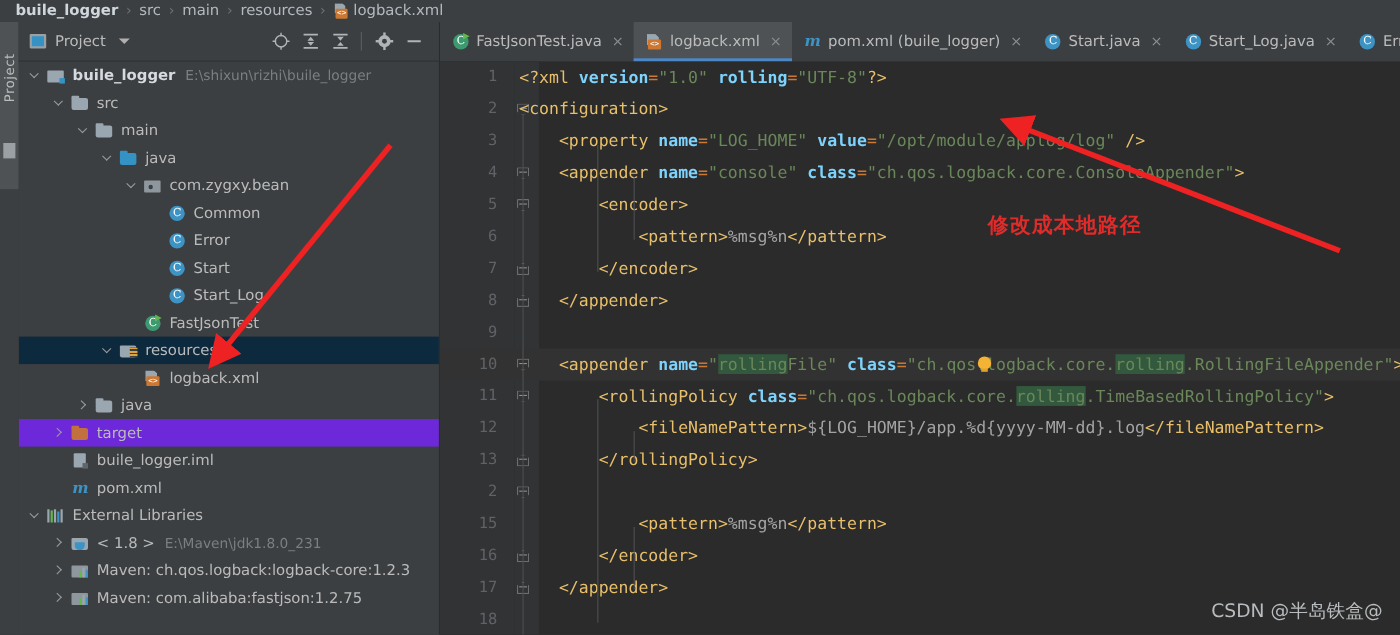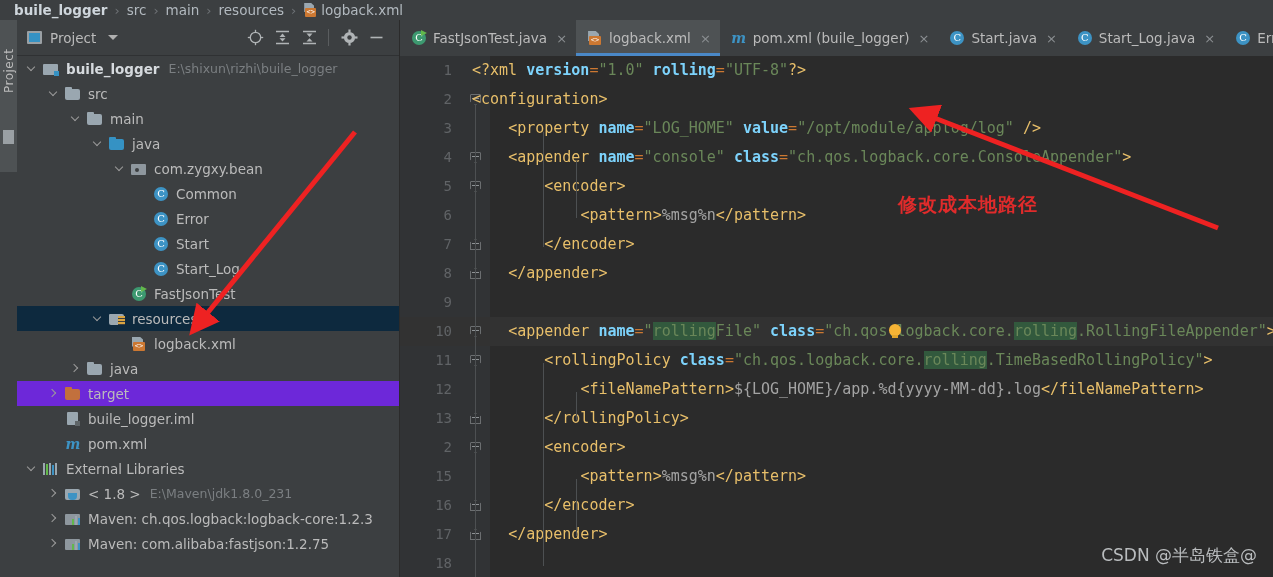--- a/index.html
+++ b/index.html
@@ -577,21 +577,21 @@
           <div class="cline"><span class="ln">4</span><span class="fold open"><span class="box"></span><span class="minus"></span></span><span class="ctext">    <span class="tag">&lt;appender</span> <span class="attr">name</span><span class="punct">=</span><span class="str">"console"</span> <span class="attr">class</span><span class="punct">=</span><span class="str">"ch.qos.logback.core.ConsoleAppender"</span><span class="tag">&gt;</span></span></div>
           <div class="cline"><span class="ln">5</span><span class="fold open"><span class="box"></span><span class="minus"></span></span><span class="ctext">        <span class="tag">&lt;encoder</span><span class="tag">&gt;</span></span></div>
           <div class="cline"><span class="ln">6</span><span class="ctext">            <span class="tag">&lt;pattern</span><span class="tag">&gt;</span><span class="txt">%msg%n</span><span class="tag">&lt;/pattern&gt;</span></span></div>
           <div class="cline"><span class="ln">7</span><span class="fold close"><span class="box"></span><span class="minus"></span></span><span class="ctext">        <span class="tag">&lt;/encoder</span><span class="tag">&gt;</span></span></div>
           <div class="cline"><span class="ln">8</span><span class="fold close"><span class="box"></span><span class="minus"></span></span><span class="ctext">    <span class="tag">&lt;/appender</span><span class="tag">&gt;</span></span></div>
           <div class="cline"><span class="ln">9</span><span class="ctext"></span></div>
           <div class="cline current"><span class="ln">10</span><span class="fold open"><span class="box"></span><span class="minus"></span></span><span class="ctext">    <span class="tag">&lt;appender</span> <span class="attr">name</span><span class="punct">=</span><span class="str">"<span class="hl-match">rolling</span>File"</span> <span class="attr">class</span><span class="punct">=</span><span class="str">"ch.qos.logback.core.<span class="hl-match">rolling</span>.RollingFileAppender"</span><span class="tag">&gt;</span></span></div>
           <div class="cline"><span class="ln">11</span><span class="fold open"><span class="box"></span><span class="minus"></span></span><span class="ctext">        <span class="tag">&lt;rollingPolicy</span> <span class="attr">class</span><span class="punct">=</span><span class="str">"ch.qos.logback.core.<span class="hl-match">rolling</span>.TimeBasedRollingPolicy"</span><span class="tag">&gt;</span></span></div>
           <div class="cline"><span class="ln">12</span><span class="ctext">            <span class="tag">&lt;fileNamePattern</span><span class="tag">&gt;</span><span class="txt">${LOG_HOME}/app.%d{yyyy-MM-dd}.log</span><span class="tag">&lt;/fileNamePattern&gt;</span></span></div>
           <div class="cline"><span class="ln">13</span><span class="fold close"><span class="box"></span><span class="minus"></span></span><span class="ctext">        <span class="tag">&lt;/rollingPolicy</span><span class="tag">&gt;</span></span></div>
-          <div class="cline"><span class="ln">2</span><span class="fold open"><span class="box"></span><span class="minus"></span></span><span class="ctext">        <span class="tag">&lt;encoder</span><span class="tag">&gt;</span></span></div>
+          <div class="cline"><span class="ln">2</span><span class="fold open"><span class="box"></span><span class="minus"></span></span></div>
           <div class="cline"><span class="ln">15</span><span class="ctext">            <span class="tag">&lt;pattern</span><span class="tag">&gt;</span><span class="txt">%msg%n</span><span class="tag">&lt;/pattern&gt;</span></span></div>
           <div class="cline"><span class="ln">16</span><span class="fold close"><span class="box"></span><span class="minus"></span></span><span class="ctext">        <span class="tag">&lt;/encoder</span><span class="tag">&gt;</span></span></div>
           <div class="cline"><span class="ln">17</span><span class="fold close"><span class="box"></span><span class="minus"></span></span><span class="ctext">    <span class="tag">&lt;/appender</span><span class="tag">&gt;</span></span></div>
           <div class="cline"><span class="ln">18</span><span class="ctext"></span></div>
         </div>
       <div class="bulb">
         <span class="b1"></span>
           <span class="b2"></span>
       </div>
     <div class="vline" style="left: 75px; top: 48px; height: 509px;"></div>

